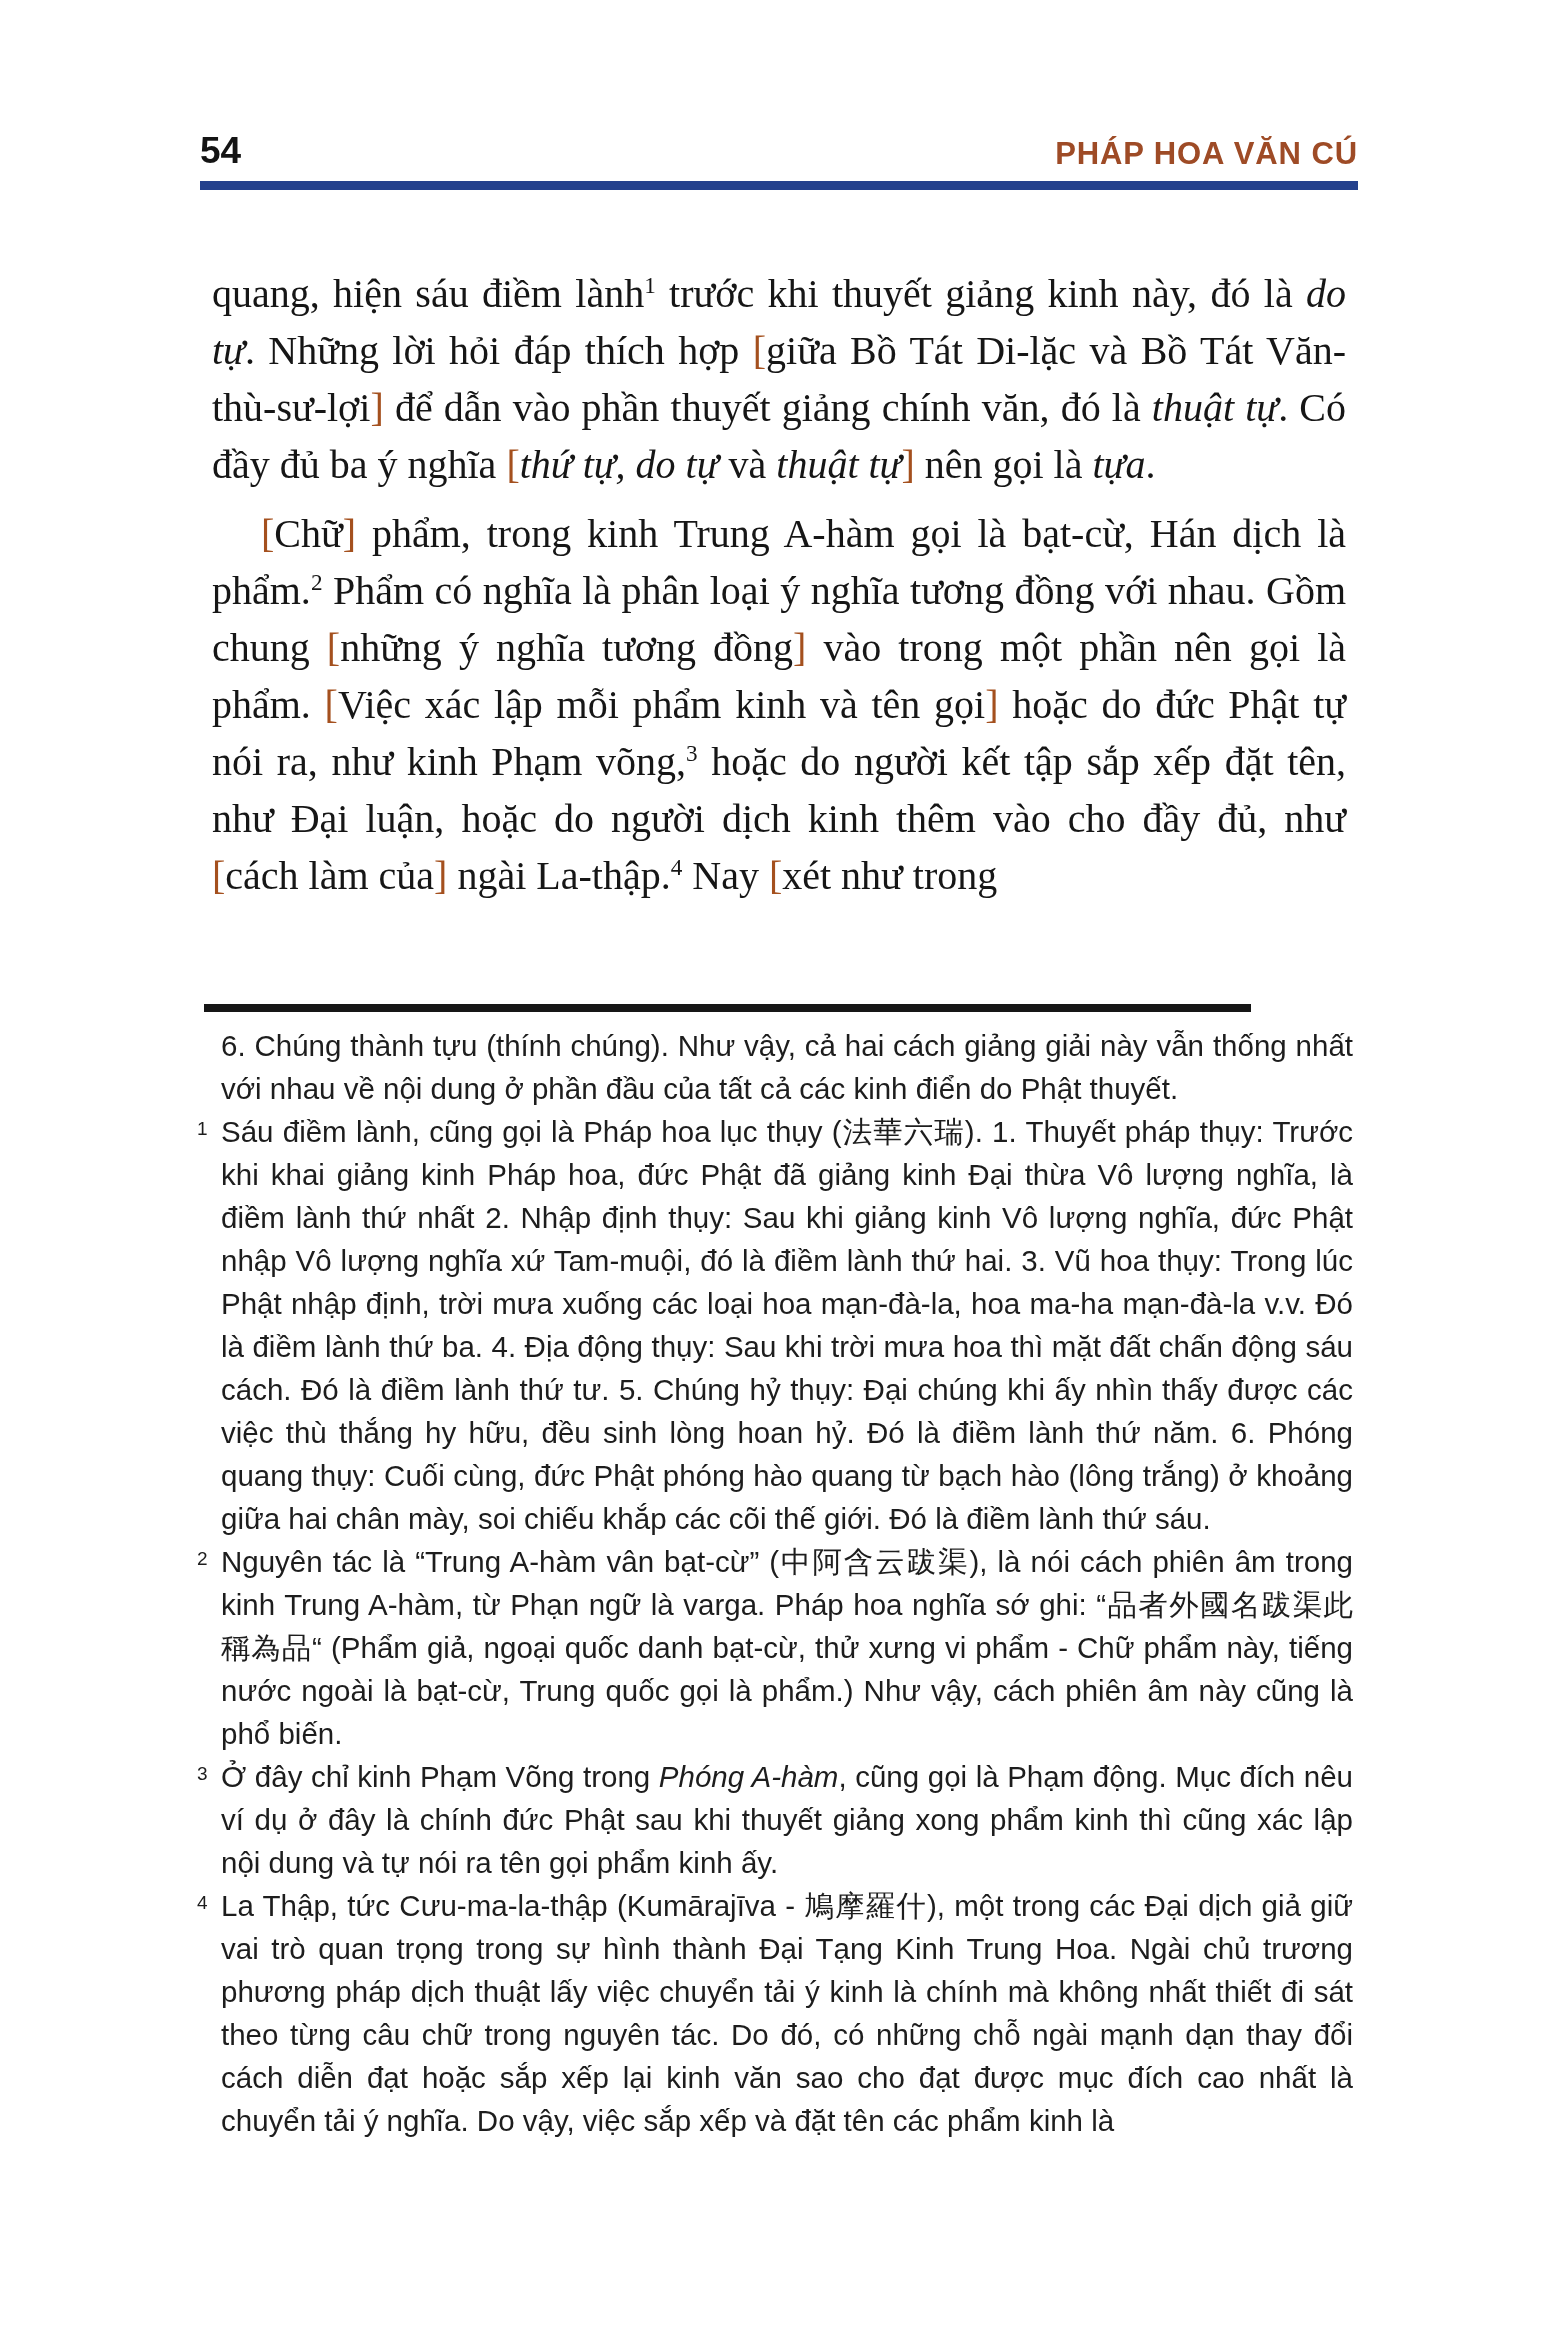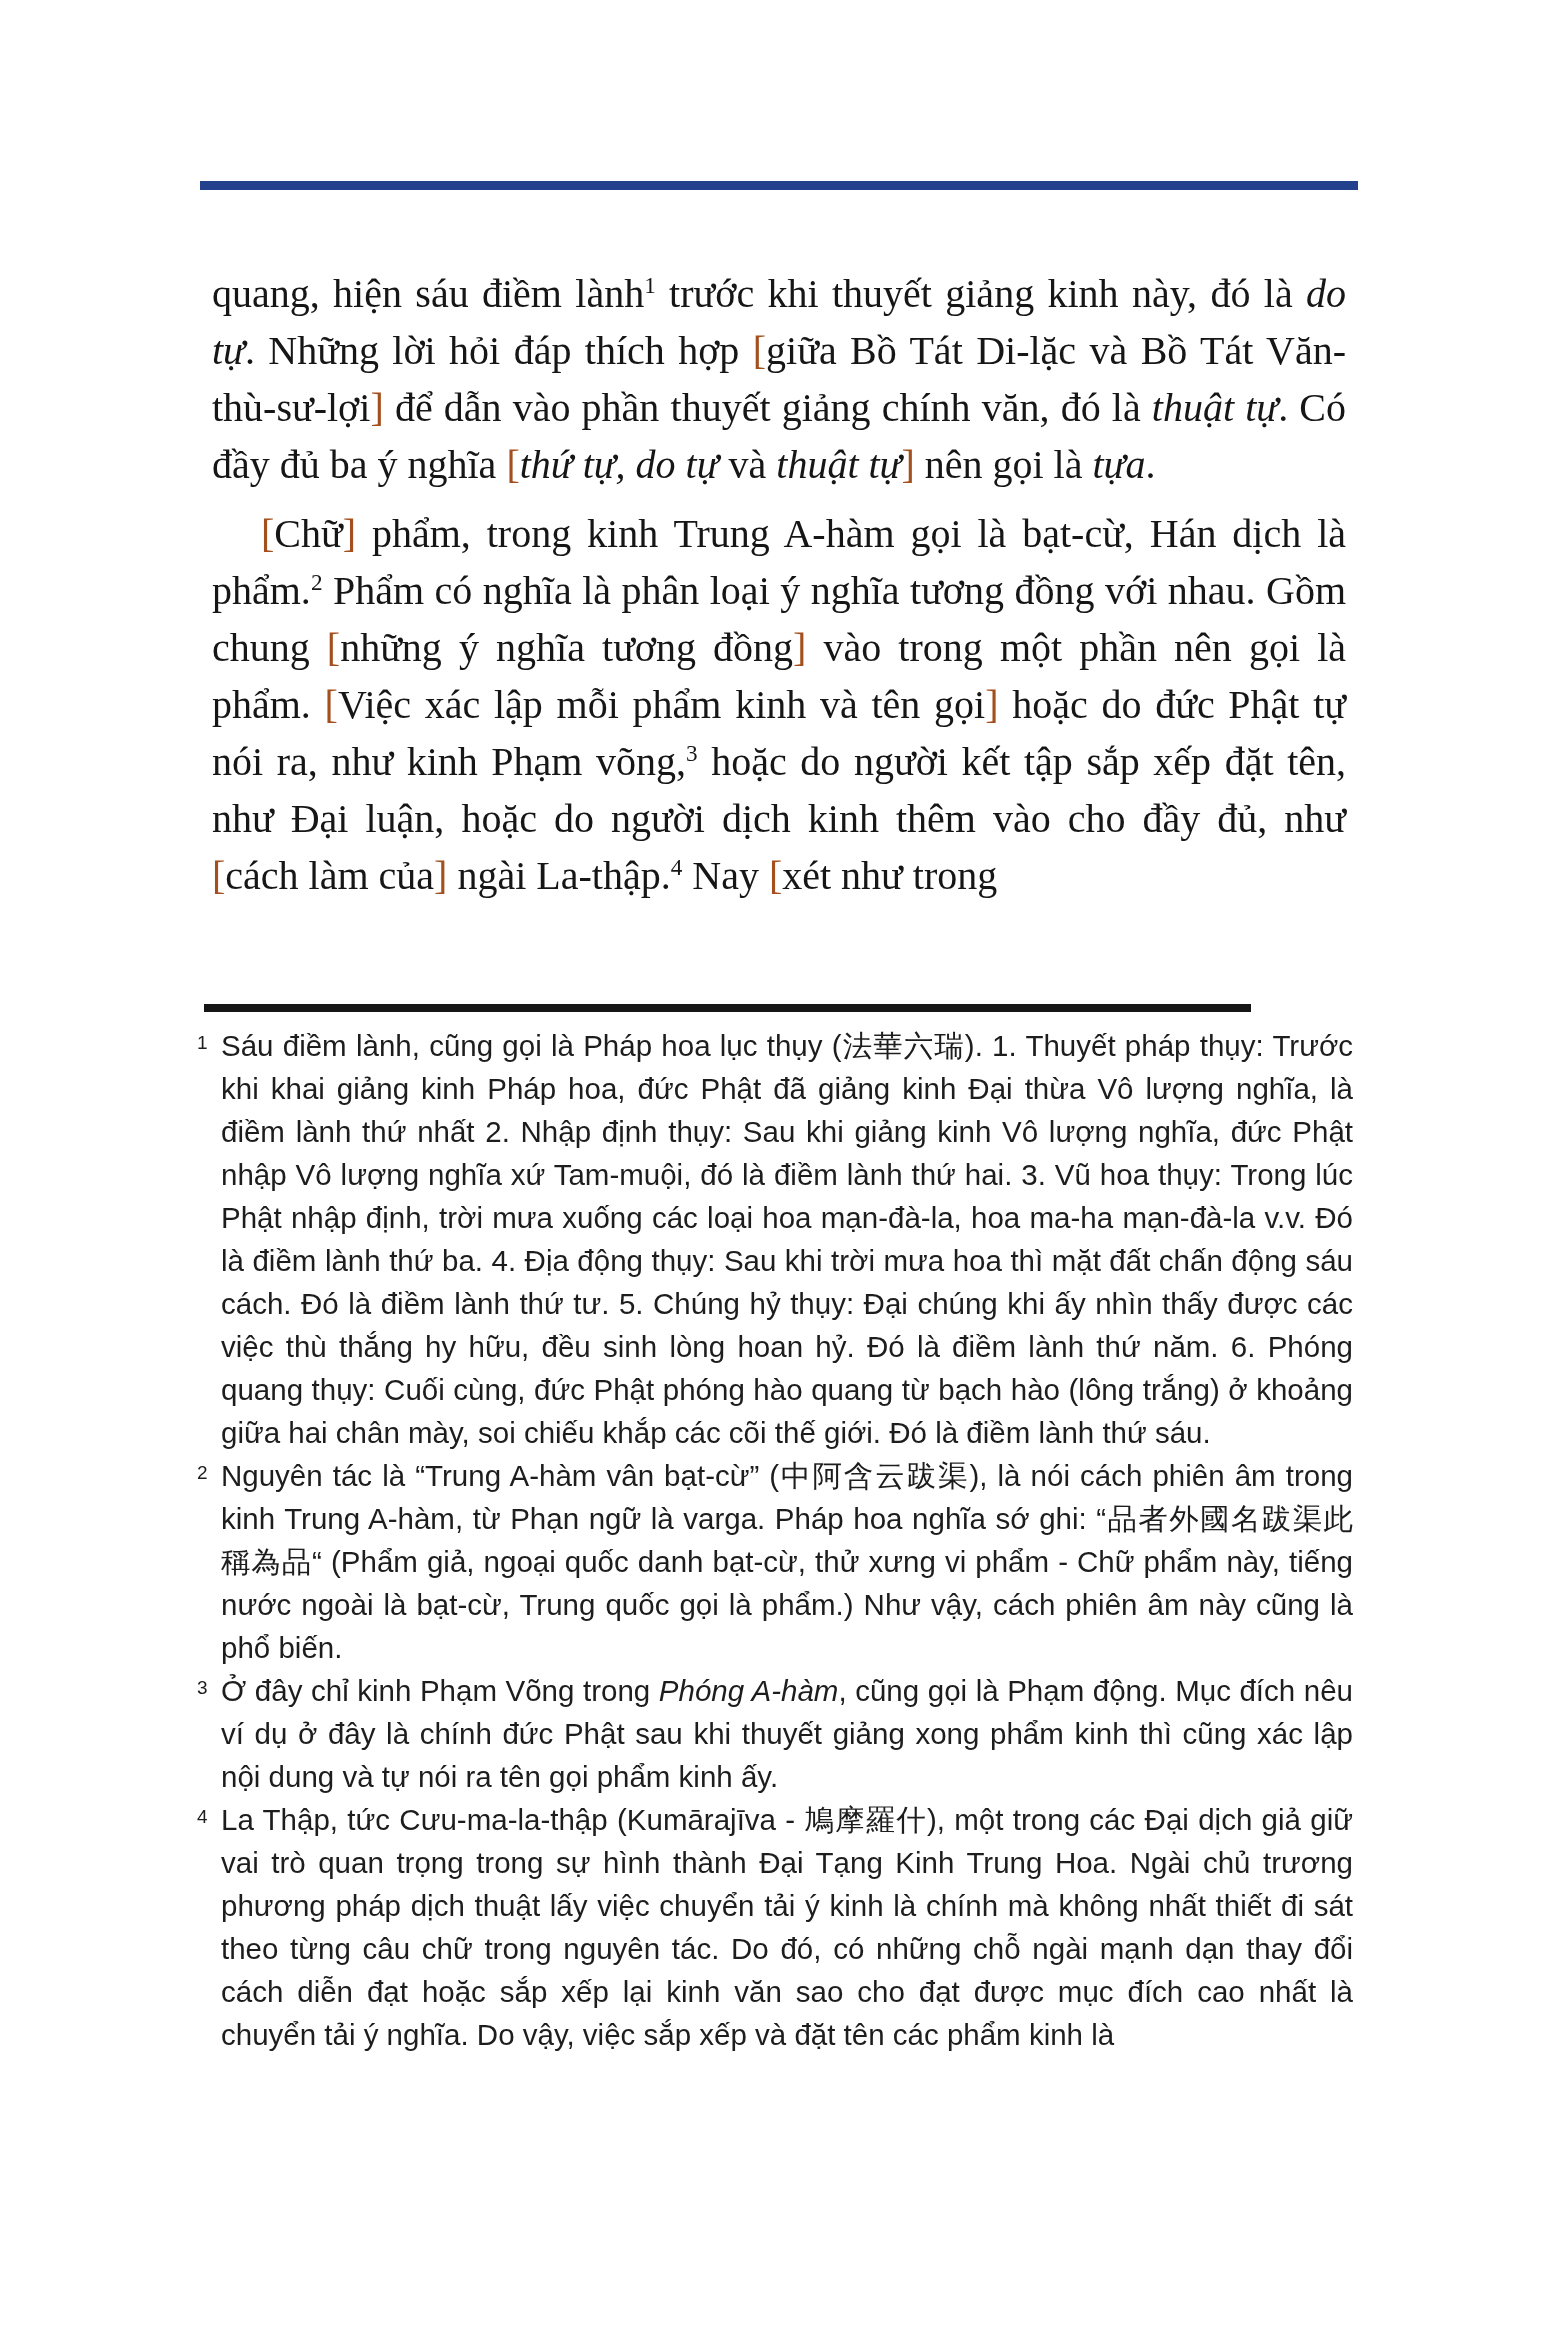--- a/index.html
+++ b/index.html
@@ -27,28 +27,33 @@
              font-family:"Liberation Sans","DejaVu Sans",sans-serif;
              font-size:29.5px;line-height:43px;color:#1d1d1d;text-align:justify;}
   .footnote{position:relative;margin:0;}
   .fn-marker{position:absolute;left:-24px;top:-3.5px;font-size:19px;color:#1d1d1d;}
   .footnotes i{font-style:italic;}
 </style>
 </head>
 <body>
 
 <div class="page">
+  <header class="page-header">
+    <span class="page-num">54</span>
+    <span class="running-title">PHÁP HOA VĂN CÚ</span>
+  </header>
   <div class="header-rule"></div>
 
   <main class="body-text">
       <p class="para"><span>quang, hiện sáu điềm lành</span><sup>1</sup><span> trước khi thuyết giảng kinh này, đó là </span><i>do tự</i><span>. Những lời hỏi đáp thích hợp </span><span class="bracket">[</span><span>giữa Bồ Tát Di-lặc và Bồ Tát Văn-thù-sư-lợi</span><span class="bracket">]</span><span> để dẫn vào phần thuyết giảng chính văn, đó là </span><i>thuật tự</i><span>. Có đầy đủ ba ý nghĩa </span><span class="bracket">[</span><i>thứ tự, do tự</i><span> và </span><i>thuật tự</i><span class="bracket">]</span><span> nên gọi là </span><i>tựa</i><span>.</span></p>
       <p class="para indent"><span class="bracket">[</span><span>Chữ</span><span class="bracket">]</span><span> phẩm, trong kinh Trung A-hàm gọi là bạt-cừ, Hán dịch là phẩm.</span><sup>2</sup><span> Phẩm có nghĩa là phân loại ý nghĩa tương đồng với nhau. Gồm chung </span><span class="bracket">[</span><span>những ý nghĩa tương đồng</span><span class="bracket">]</span><span> vào trong một phần nên gọi là phẩm. </span><span class="bracket">[</span><span>Việc xác lập mỗi phẩm kinh và tên gọi</span><span class="bracket">]</span><span> hoặc do đức Phật tự nói ra, như kinh Phạm võng,</span><sup>3</sup><span> hoặc do người kết tập sắp xếp đặt tên, như Đại luận, hoặc do người dịch kinh thêm vào cho đầy đủ, như </span><span class="bracket">[</span><span>cách làm của</span><span class="bracket">]</span><span> ngài La-thập.</span><sup>4</sup><span> Nay </span><span class="bracket">[</span><span>xét như trong</span></p>
     </main>
 
   <div class="footnote-rule"></div>
   <section class="footnotes">
+      <div class="footnote"><span>6. Chúng thành tựu (thính chúng). Như vậy, cả hai cách giảng giải này vẫn thống nhất với nhau về nội dung ở phần đầu của tất cả các kinh điển do Phật thuyết.</span></div>
       <div class="footnote"><span class="fn-marker">1</span><span>Sáu điềm lành, cũng gọi là Pháp hoa lục thụy (法華六瑞). 1. Thuyết pháp thụy: Trước khi khai giảng kinh Pháp hoa, đức Phật đã giảng kinh Đại thừa Vô lượng nghĩa, là điềm lành thứ nhất 2. Nhập định thụy: Sau khi giảng kinh Vô lượng nghĩa, đức Phật nhập Vô lượng nghĩa xứ Tam-muội, đó là điềm lành thứ hai. 3. Vũ hoa thụy: Trong lúc Phật nhập định, trời mưa xuống các loại hoa mạn-đà-la, hoa ma-ha mạn-đà-la v.v. Đó là điềm lành thứ ba. 4. Địa động thụy: Sau khi trời mưa hoa thì mặt đất chấn động sáu cách. Đó là điềm lành thứ tư. 5. Chúng hỷ thụy: Đại chúng khi ấy nhìn thấy được các việc thù thắng hy hữu, đều sinh lòng hoan hỷ. Đó là điềm lành thứ năm. 6. Phóng quang thụy: Cuối cùng, đức Phật phóng hào quang từ bạch hào (lông trắng) ở khoảng giữa hai chân mày, soi chiếu khắp các cõi thế giới. Đó là điềm lành thứ sáu.</span></div>
       <div class="footnote"><span class="fn-marker">2</span><span>Nguyên tác là “Trung A-hàm vân bạt-cừ” (中阿含云跋渠), là nói cách phiên âm trong kinh Trung A-hàm, từ Phạn ngữ là varga. Pháp hoa nghĩa sớ ghi: “品者外國名跋渠此稱為品“ (Phẩm giả, ngoại quốc danh bạt-cừ, thử xưng vi phẩm - Chữ phẩm này, tiếng nước ngoài là bạt-cừ, Trung quốc gọi là phẩm.) Như vậy, cách phiên âm này cũng là phổ biến.</span></div>
       <div class="footnote"><span class="fn-marker">3</span><span>Ở đây chỉ kinh Phạm Võng trong </span><i>Phóng A-hàm</i><span>, cũng gọi là Phạm động. Mục đích nêu ví dụ ở đây là chính đức Phật sau khi thuyết giảng xong phẩm kinh thì cũng xác lập nội dung và tự nói ra tên gọi phẩm kinh ấy.</span></div>
       <div class="footnote"><span class="fn-marker">4</span><span>La Thập, tức Cưu-ma-la-thập (Kumārajīva - 鳩摩羅什), một trong các Đại dịch giả giữ vai trò quan trọng trong sự hình thành Đại Tạng Kinh Trung Hoa. Ngài chủ trương phương pháp dịch thuật lấy việc chuyển tải ý kinh là chính mà không nhất thiết đi sát theo từng câu chữ trong nguyên tác. Do đó, có những chỗ ngài mạnh dạn thay đổi cách diễn đạt hoặc sắp xếp lại kinh văn sao cho đạt được mục đích cao nhất là chuyển tải ý nghĩa. Do vậy, việc sắp xếp và đặt tên các phẩm kinh là</span></div>
     </section>
 </div>
 
 
 </body></html>

